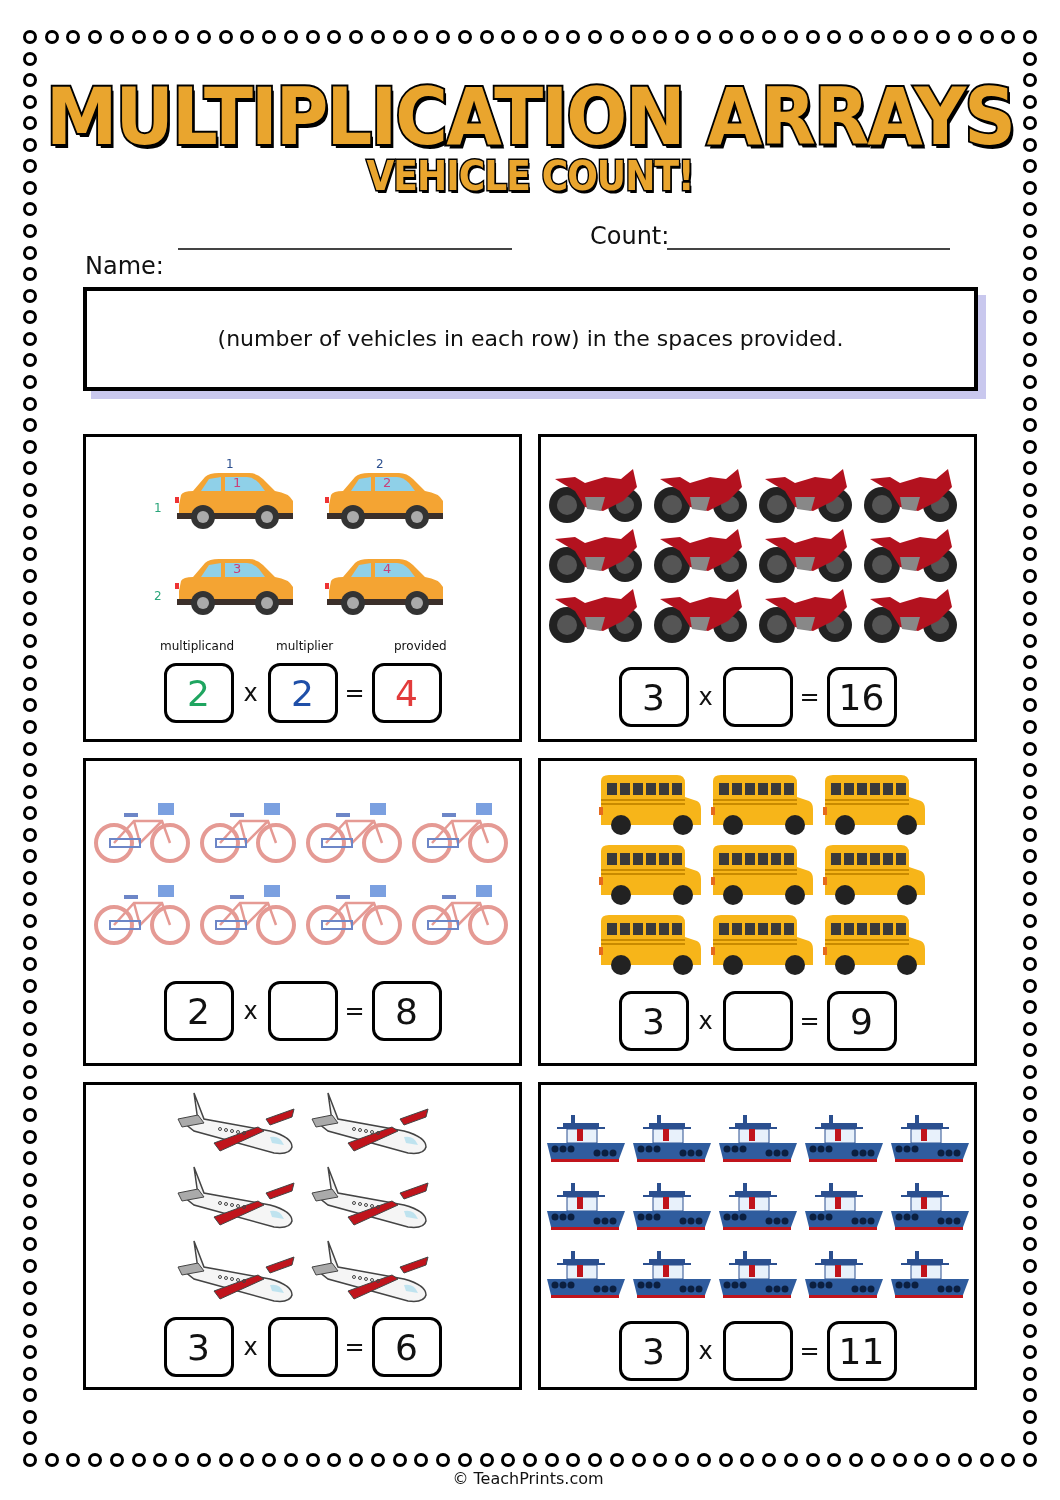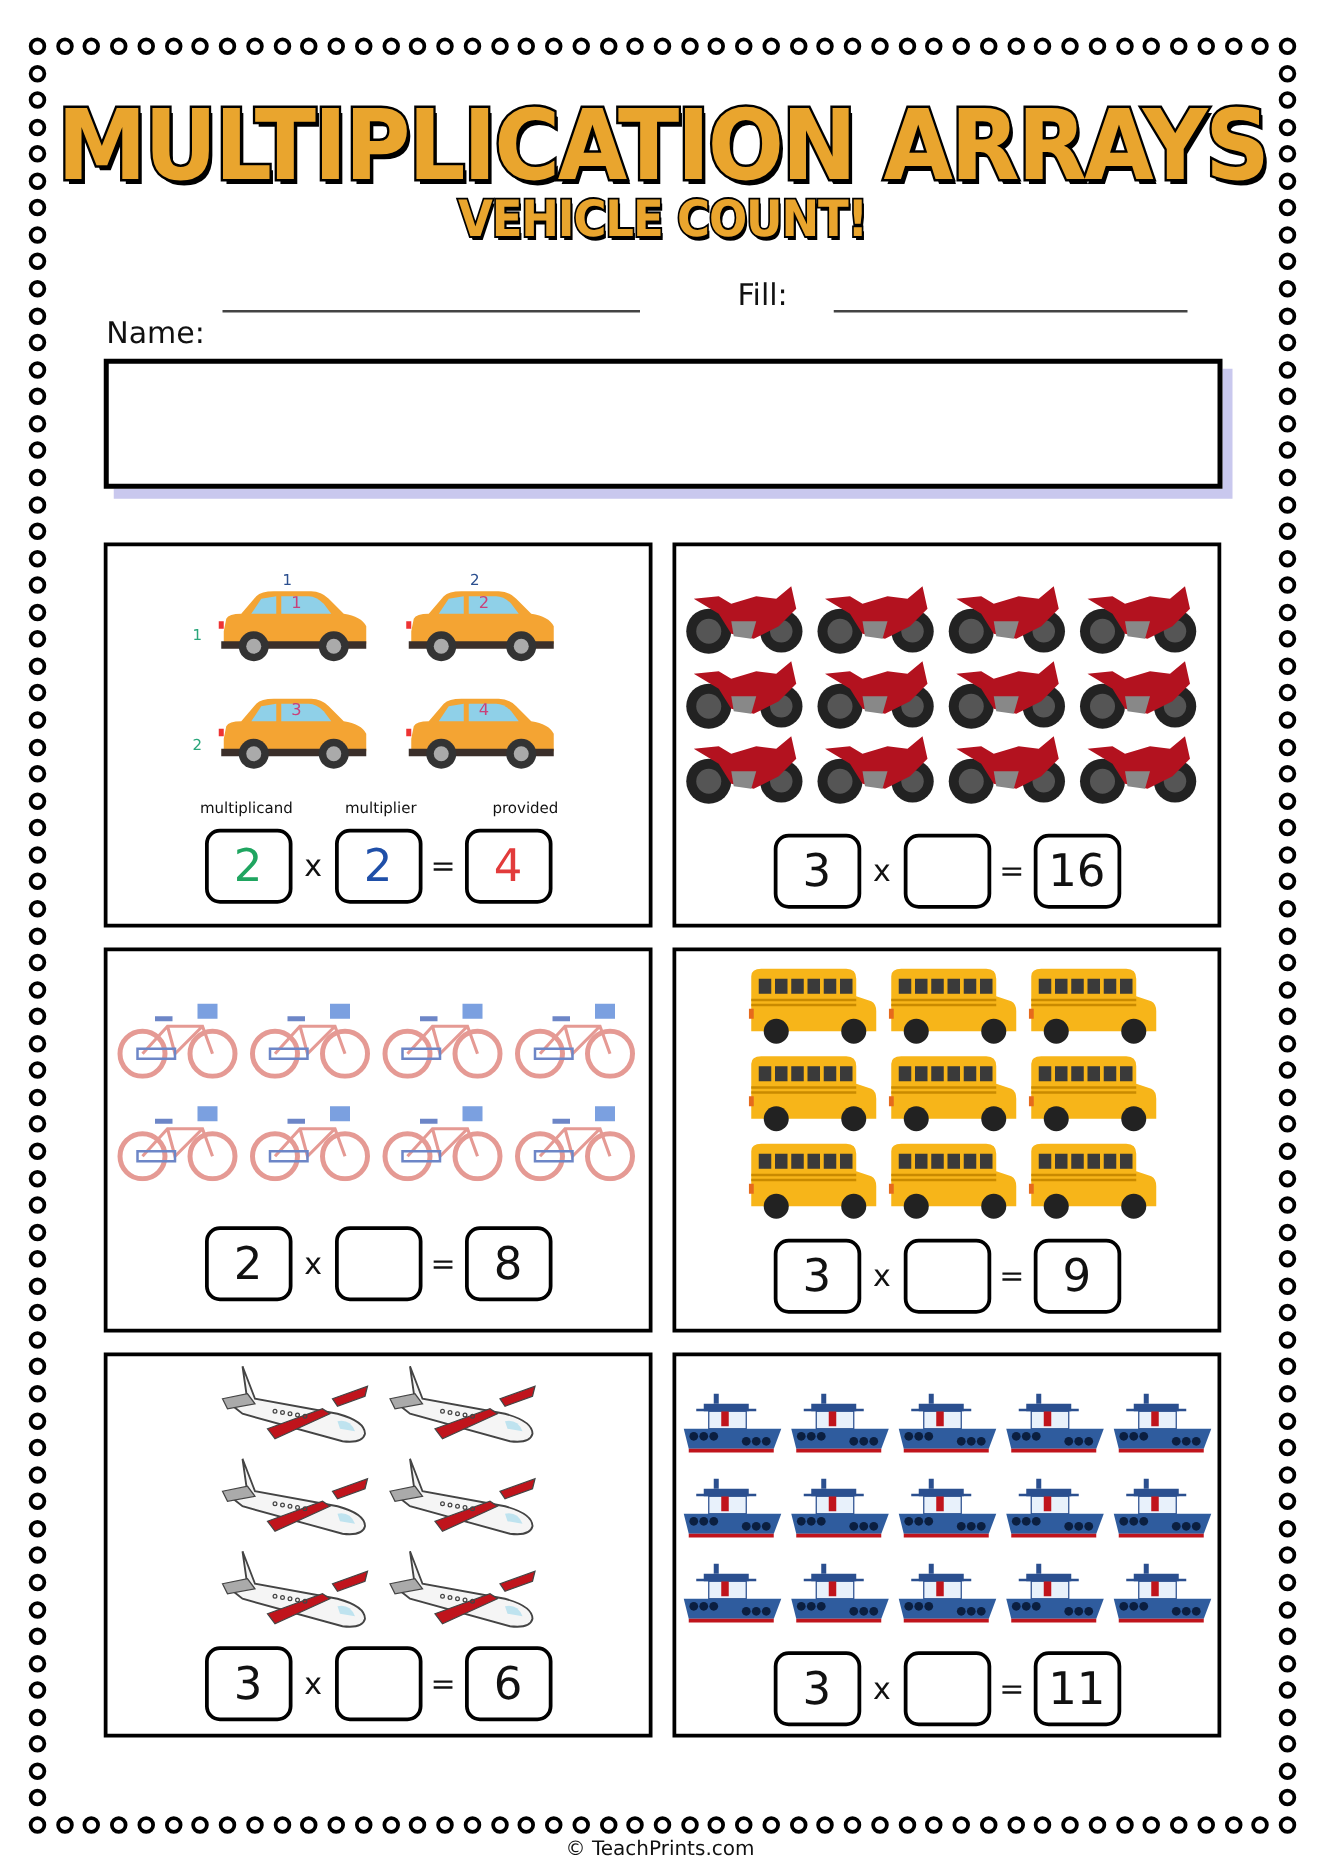--- a/index.html
+++ b/index.html
@@ -262,25 +262,26 @@
     <div class="dot" style="left: 1023px; top: 1409.88px;"></div>
     <div class="dot" style="left: 23px; top: 1431.44px;"></div>
     <div class="dot" style="left: 1023px; top: 1431.44px;"></div>
   </div>
 
 <div class="title">MULTIPLICATION ARRAYS</div>
 <div class="subtitle">VEHICLE COUNT!</div>
 
 <div class="field-label" style="left:85px;margin-top:30px;">Name:</div>
 <div class="field-line" style="left:178px; width:334px;"></div>
-<div class="field-label" style="left:590px;">Fill:</div>
+<div class="field-label" style="left:590px;">Count:</div>
 <div class="field-line" style="left:667px; width:283px;"></div>
 
 <div class="instructions">
   <div>
+    <div>(number of vehicles in each row) in the spaces provided.</div>
   </div>
 </div>
 
 <div class="panel" style="left:83px; top:434px;">
   <span class="num-small" style="left:140px; top:20px; color:#2b4f8f;">1</span>
   <span class="num-small" style="left:290px; top:20px; color:#2b4f8f;">2</span>
   <span class="num-small" style="left:68px; top:64px; color:#2aa57a;">1</span>
   <span class="num-small" style="left:68px; top:152px; color:#2aa57a;">2</span>
   <div id="cars">
       <div style="position: absolute; left: 85px; top: 34px;"><svg width="124" height="62" viewBox="0 0 124 62">

